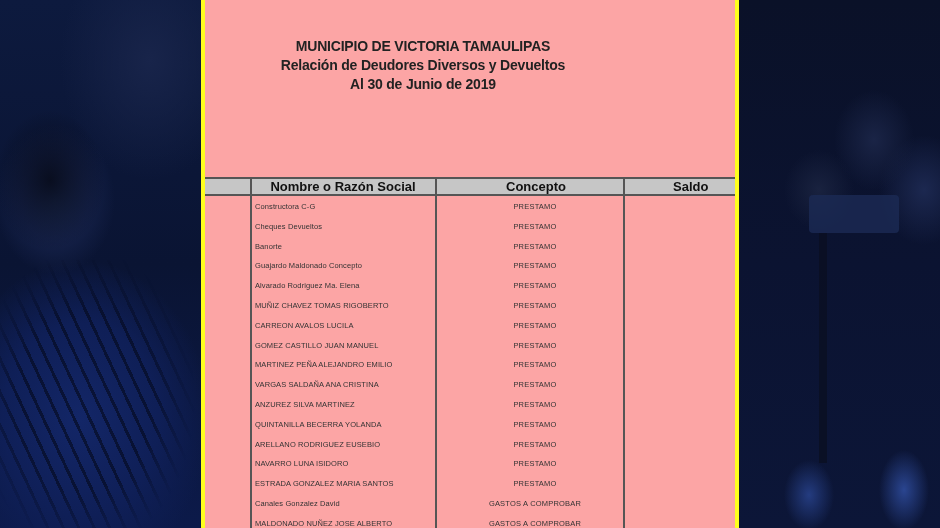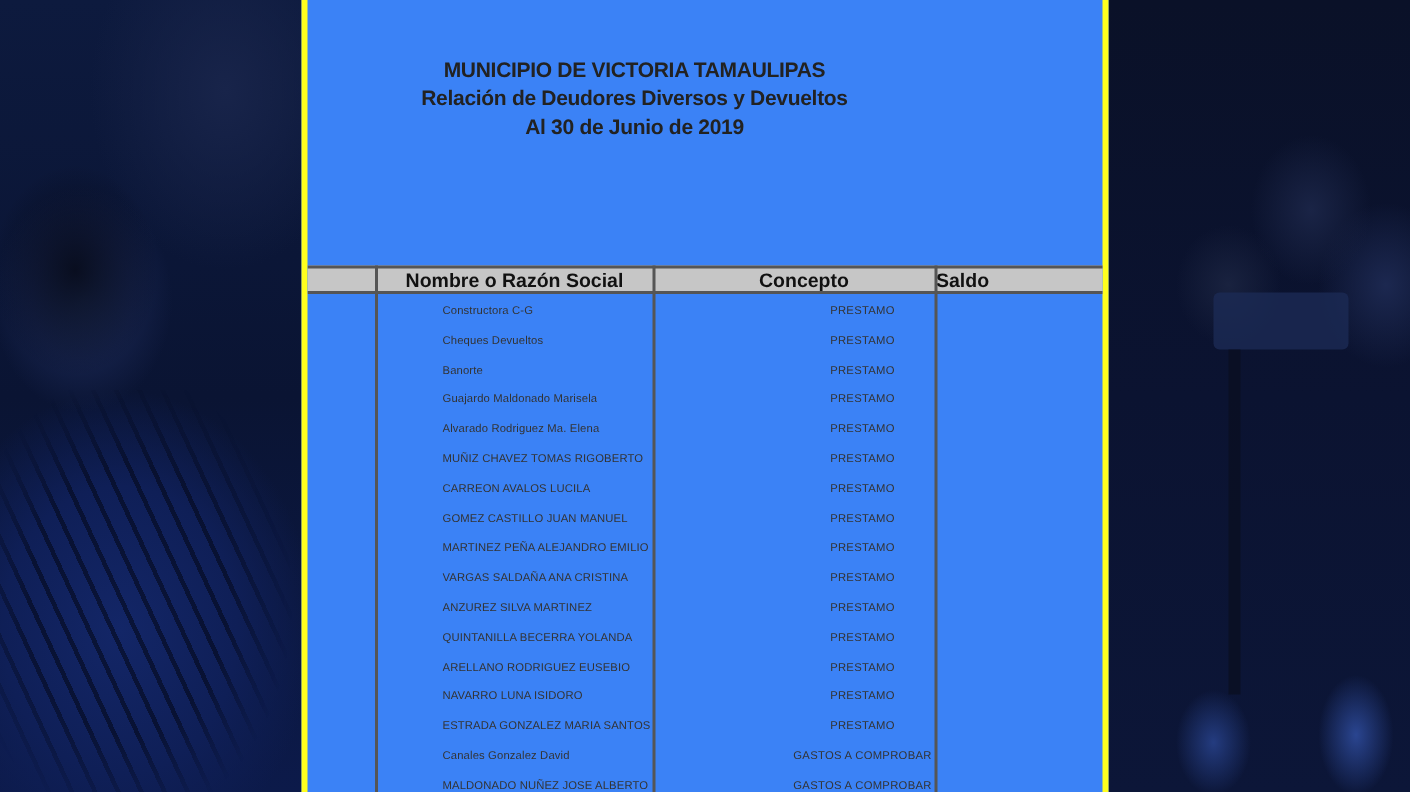--- a/index.html
+++ b/index.html
@@ -45,21 +45,21 @@
       background: #1c2a55; border-radius: 4px; opacity: 0.8;
     }
     .pole {
       position: absolute; left: 80px; top: 233px; width: 8px; height: 230px;
       background: #0a0f22; opacity: 0.8;
     }
 
     
     .doc {
       position: absolute; left: 201px; top: 0; width: 538px; height: 528px;
-      background: #3b82f6;
+      background: #fca5a5;
       border-left: 4px solid #ffff1e;
       border-right: 4px solid #ffff1e;
       overflow: hidden;
     }
     .doc-header {
       position: absolute; left: 58px; top: 37px; width: 320px;
       text-align: center; color: #222;
       font-weight: bold;
     }
     .doc-header .t1 { font-size: 14px; line-height: 19px; letter-spacing: -0.2px; }
@@ -76,34 +76,34 @@
       border-bottom: 2px solid #555;
     }
     .th {
       position: absolute; top: 0; height: 15px;
       font-weight: bold; font-size: 13px; color: #111;
       line-height: 16px; text-align: center; white-space: nowrap; overflow: hidden;
     }
     .th-blank { left: 0; width: 45px; }
     .th-name { left: 46px; width: 184px; }
     .th-concepto { left: 231px; width: 200px; }
-    .th-saldo { left: 419px; width: 140px; text-align: left; }
+    .th-saldo { left: 419px; width: 140px; text-align: left; padding-left: 49px; }
 
     .vline {
       position: absolute; top: 0; width: 2px; height: 360px; background: #555;
     }
     .v1 { left: 45px; }
     .v2 { left: 230px; }
     .v3 { left: 418px; }
 
     .tbody {
       position: absolute; left: 0; top: 20px; width: 534px;
     }
     .tr {
-      position: relative; height: 19.8px; width: 534px; margin-left: 40px;
+      position: relative; height: 19.8px; width: 534px;
     }
     .td-name {
       position: absolute; left: 50px; top: 5px; width: 178px;
       font-size: 7.5px; color: #333; white-space: nowrap; overflow: hidden;
       letter-spacing: 0.1px;
     }
     .td-concepto {
       position: absolute; left: 232px; top: 5px; width: 196px; text-align: center;
       font-size: 7.5px; color: #333; white-space: nowrap;
       letter-spacing: 0.2px;
@@ -153,21 +153,21 @@
           <div class="td-name">Cheques Devueltos</div>
           <div class="td-concepto">PRESTAMO</div>
           <div class="td-saldo"></div>
         </div>
         <div class="tr">
           <div class="td-name">Banorte</div>
           <div class="td-concepto">PRESTAMO</div>
           <div class="td-saldo"></div>
         </div>
         <div class="tr">
-          <div class="td-name">Guajardo Maldonado Marisela</div>
+          <div class="td-name">Guajardo Maldonado Concepto</div>
           <div class="td-concepto">PRESTAMO</div>
           <div class="td-saldo"></div>
         </div>
         <div class="tr">
           <div class="td-name">Alvarado Rodriguez Ma. Elena</div>
           <div class="td-concepto">PRESTAMO</div>
           <div class="td-saldo"></div>
         </div>
         <div class="tr">
           <div class="td-name">MUÑIZ CHAVEZ TOMAS RIGOBERTO</div>

